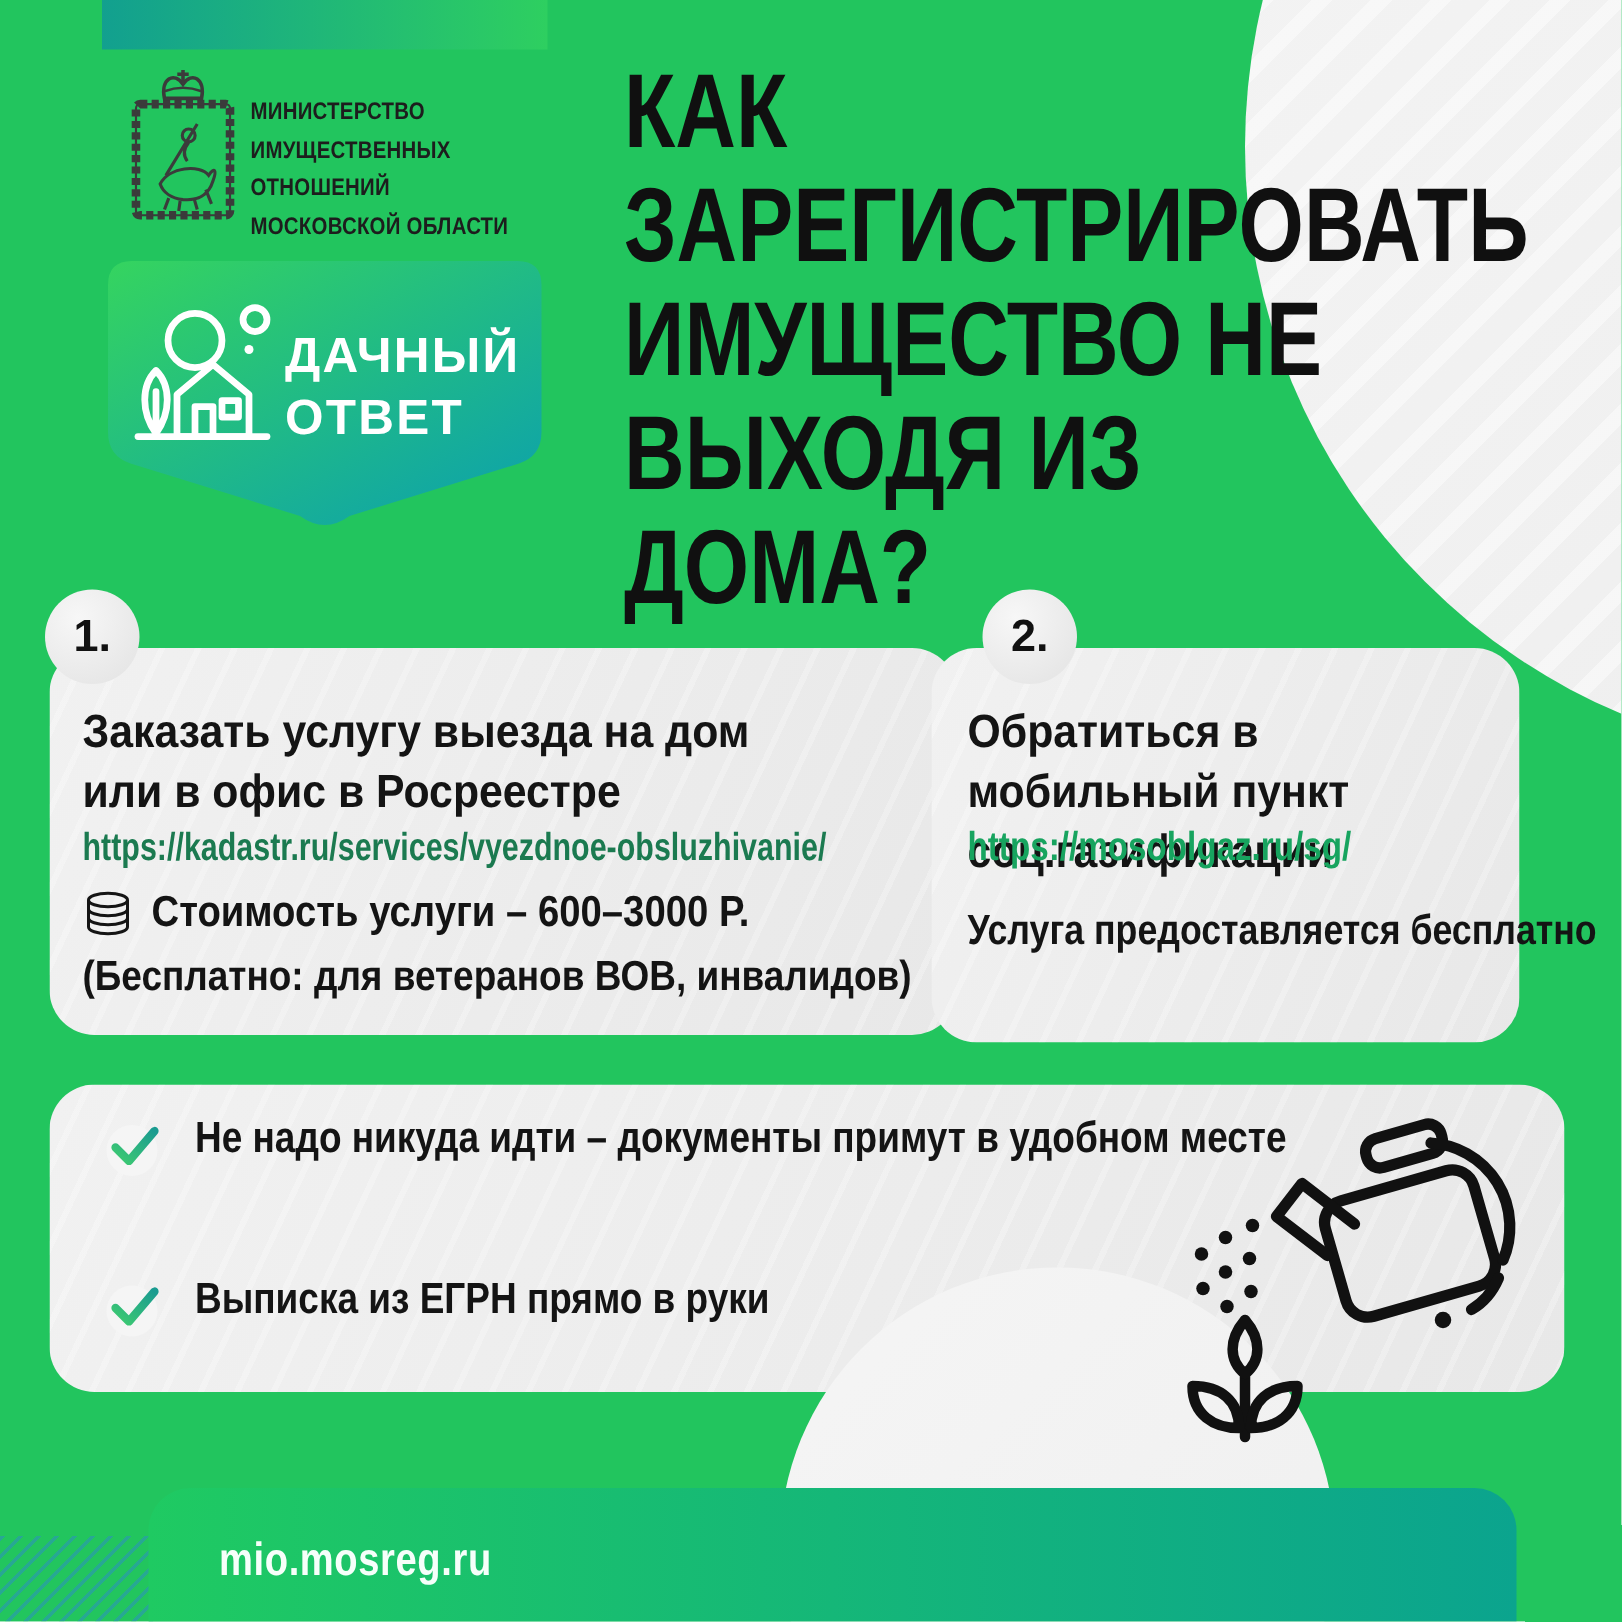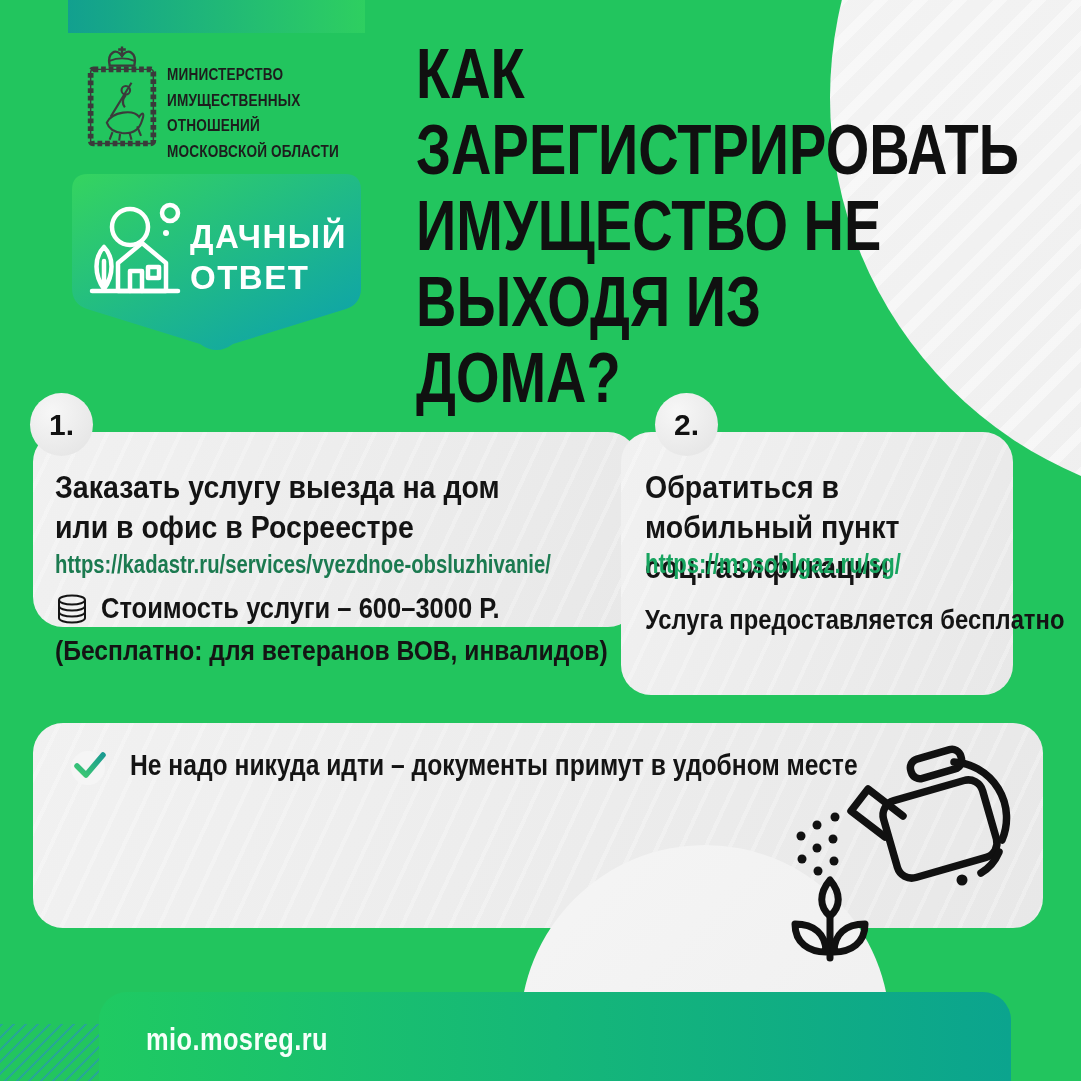--- a/index.html
+++ b/index.html
@@ -44,21 +44,21 @@
     transform:scaleX(.8);transform-origin:0 0;letter-spacing:0;
   }
 
   
   .card{
     background:
       repeating-linear-gradient(115deg, rgba(255,255,255,.25) 0 4px, rgba(255,255,255,0) 4px 22px),
       linear-gradient(115deg,#f1f1f1,#e8e8e8);
     border-radius:30px;z-index:2;
   }
-  .card1{left:33px;top:432px;width:605px;height:195px;}
+  .card1{left:33px;top:432px;width:605px;height:258px;}
   .card2{left:621px;top:432px;width:392px;height:263px;}
   .benefits-card{left:33px;top:723px;width:1010px;height:205px;}
   .badge{
     width:63px;height:63px;border-radius:50%;z-index:3;
     background:radial-gradient(circle at 35% 30%,#f7f7f7,#e2e2e2);
     display:flex;align-items:center;justify-content:center;
     font-size:30px;font-weight:bold;color:#111;
   }
   .badge1{left:30px;top:393px;}
   .badge2{left:655px;top:393px;}
@@ -75,21 +75,21 @@
   .link2{font-size:27px;color:#17a45f;transform:scaleX(.82);}
   .cost-row{display:flex;align-items:center;gap:10px;}
   .cost-text,.note-text{
     font-size:29px;font-weight:bold;color:#141414;
     transform:scaleX(.88);transform-origin:0 0;white-space:nowrap;
   }
   .note-text{font-size:28px;}
   .note2{transform:scaleX(.85);}
 
   
-  .benefit-row{display:flex;align-items:center;gap:20px;height:44px;z-index:4;}
+  .benefit-row{display:flex;gap:20px;height:44px;z-index:4;}
   .benefit-text{
     font-size:29px;font-weight:bold;color:#141414;white-space:nowrap;
     transform:scaleX(.85);transform-origin:0 0;
   }
   .wcan{left:772px;top:740px;z-index:4;}
 
   
   .footer-bar{
     left:99px;top:992px;width:912px;height:95px;z-index:5;
     border-radius:28px 28px 0 0;
@@ -194,20 +194,27 @@
         <linearGradient id="ck" x1="0" y1="1" x2="1" y2="0">
           <stop offset="0" stop-color="#3ecb71"></stop>
             <stop offset="1" stop-color="#1a9b90"></stop>
         </linearGradient>
       </defs>
       <circle cx="20" cy="24" r="17" fill="#f5f5f5"></circle>
       <path d="M9,22 L18,31 L35,11" fill="none" stroke="url(#ck)" stroke-width="5.5" stroke-linecap="round" stroke-linejoin="round"></path>
     </svg>
     <span class="benefit-text">Не надо никуда идти – документы примут в удобном месте</span>
   </div>
+  <div class="abs benefit-row" style="left:68px;top:850px;z-index:4;">
+    <svg width="42" height="42" viewBox="0 0 42 42">
+      <circle cx="20" cy="24" r="17" fill="#f5f5f5"></circle>
+      <path d="M9,22 L18,31 L35,11" fill="none" stroke="url(#ck)" stroke-width="5.5" stroke-linecap="round" stroke-linejoin="round"></path>
+    </svg>
+    <span class="benefit-text">Выписка из ЕГРН прямо в руки</span>
+  </div>
 
   <svg class="abs wcan" width="240" height="240" viewBox="0 0 240 240">
     <g fill="none" stroke="#111111" stroke-width="7.5" stroke-linecap="round" stroke-linejoin="round">
       <rect x="116.5" y="49" width="103" height="80" rx="15" transform="rotate(-16 168 89)"></rect>
       <rect x="138" y="14" width="52" height="20" rx="9" transform="rotate(-16 164 24)"></rect>
       <path d="M182,22 A56,56 0 0 1 230,100"></path>
       <path d="M227,112 Q221,126 209,133"></path>
       <path d="M113,97 L79,71 L96,49 L131,76"></path>
     </g>
     <g fill="#111111" stroke="none">

